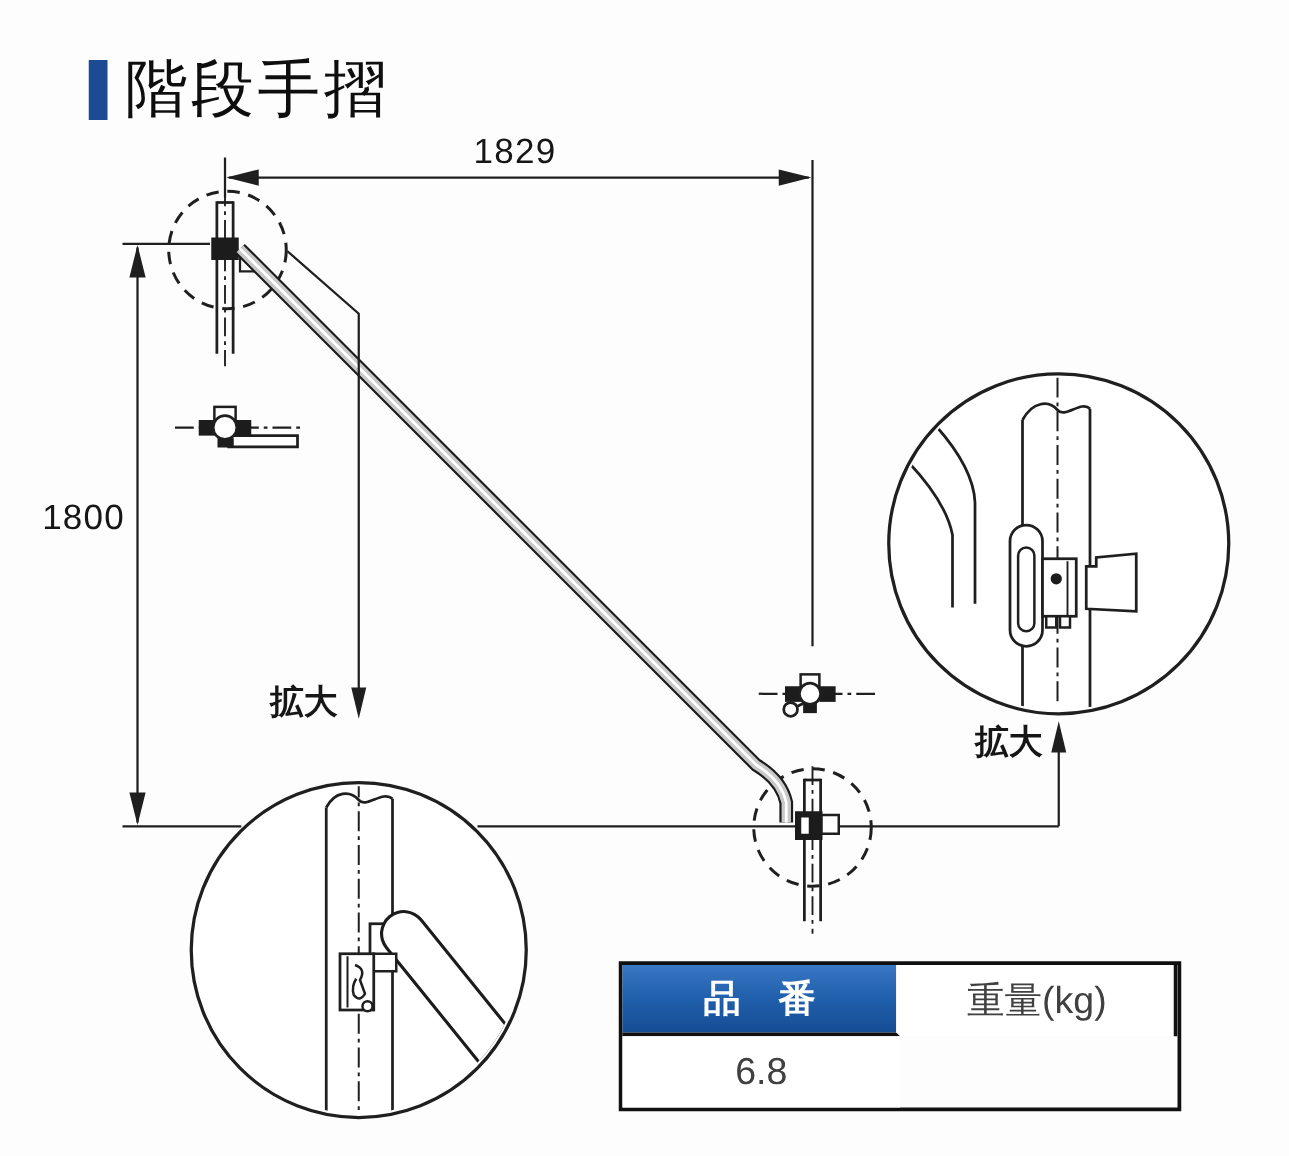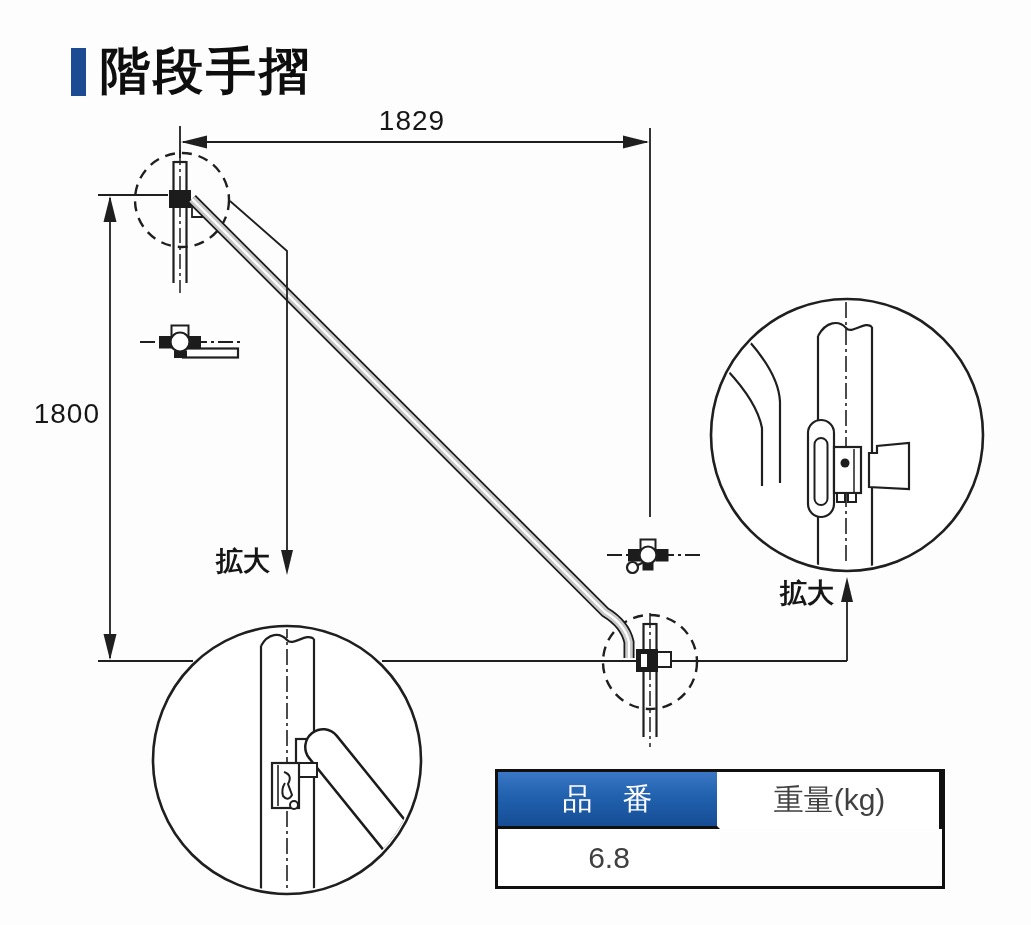--- a/index.html
+++ b/index.html
@@ -1,31 +1,31 @@
 <!DOCTYPE html>
 <html><head>
 <meta charset="utf-8">
 <style>
   html,body{margin:0;padding:0;background:#ffffff;}
   .page{position:relative;width:1031px;height:925px;background:#fdfdfd;overflow:hidden;
         font-family:"Liberation Sans",sans-serif;color:#111;}
   .title-row{position:absolute;left:71px;top:38px;display:flex;align-items:center;}
   .accent-bar{width:15px;height:48px;background:#1c4b94;margin-right:14px;}
-  .page-title{font-size:50px;font-weight:bold;letter-spacing:3px;color:#0e0e0e;white-space:nowrap;text-align:right;}
+  .page-title{font-size:50px;font-weight:normal;letter-spacing:3px;color:#0e0e0e;white-space:nowrap;text-align:right;}
   svg{position:absolute;left:0;top:0;}
   svg text{font-family:"Liberation Sans",sans-serif;fill:#161616;}
   .dim-num{font-size:28px;letter-spacing:1px;}
   .cjk-label{font-size:27px;font-weight:600;}
   .spec-table{position:absolute;left:495px;top:769px;width:444px;height:114px;
               border:3px solid #101010;display:grid;
               grid-template-columns:222px 222px;grid-template-rows:57px 57px;}
   .spec-table .cell{display:flex;align-items:center;justify-content:center;
                     font-size:30px;white-space:nowrap;}
   .th{background:linear-gradient(180deg,#3a77c4 0%,#2161ae 45%,#164d95 100%);
-      color:#ffffff;font-weight:normal;border-bottom:3px solid #101010;}
+      color:#ffffff;font-weight:bold;border-bottom:3px solid #101010;}
   .th.first{border-right:3px solid #ffffff;}
   .td{background:#ffffff;color:#404040;}
   .td.first{border-right:3px solid #101010;}
 </style>
 </head>
 <body>
 
 <div class="page">
 
   <div class="title-row">

